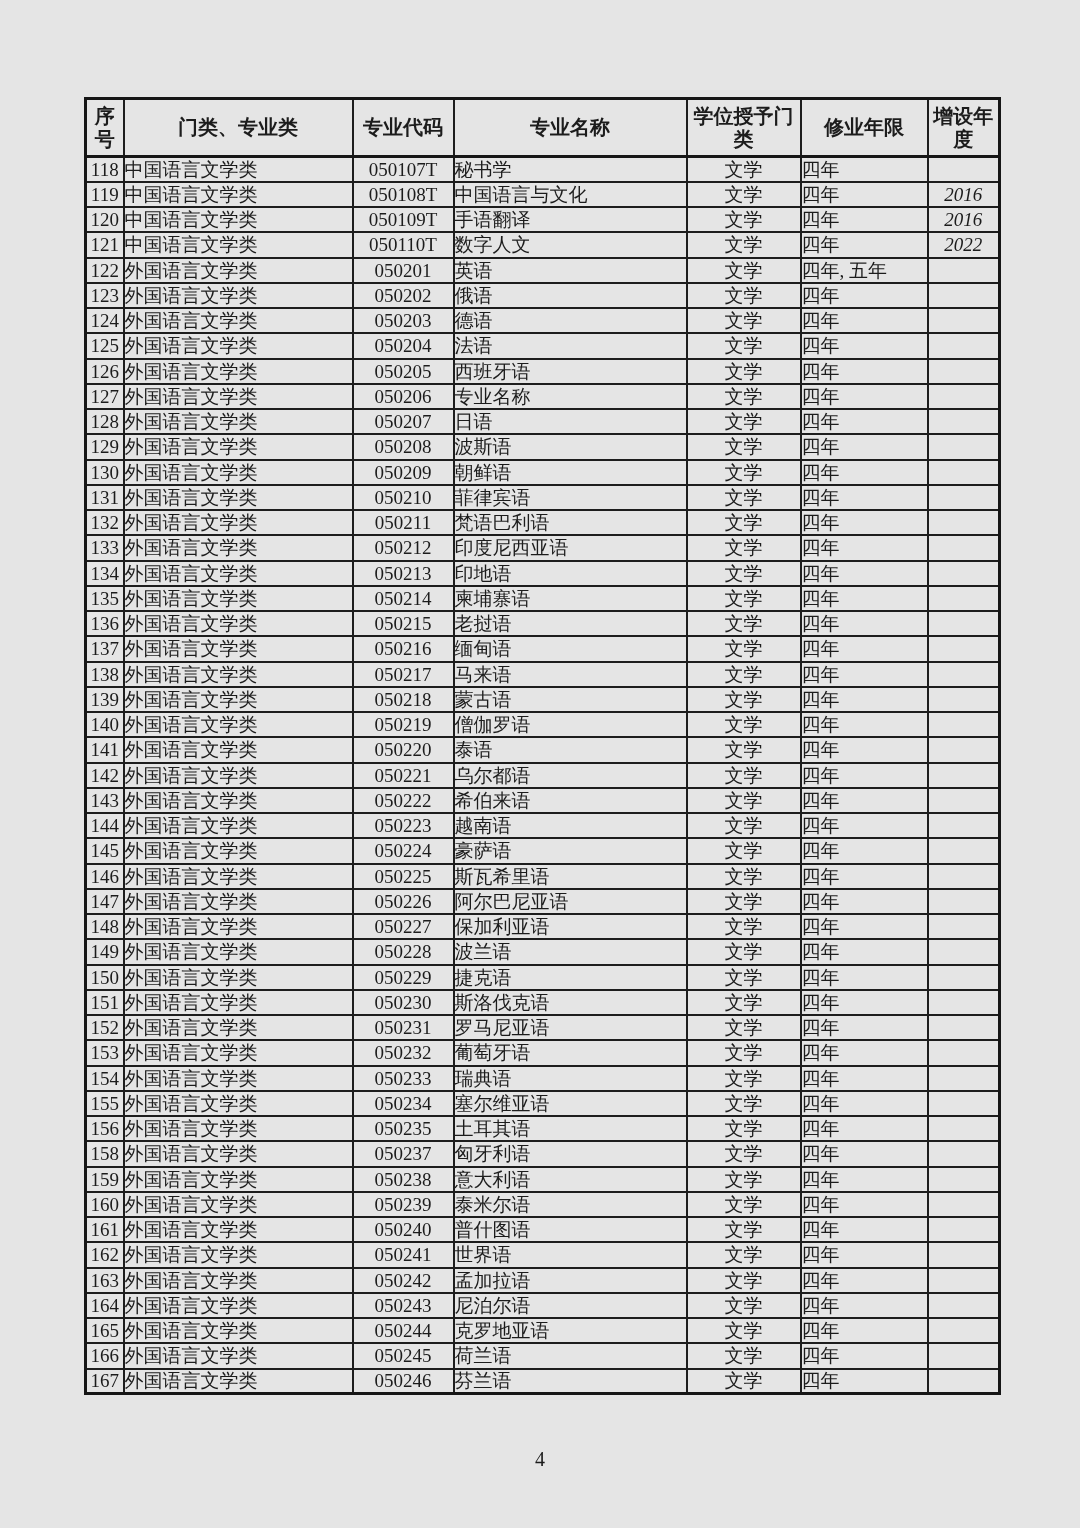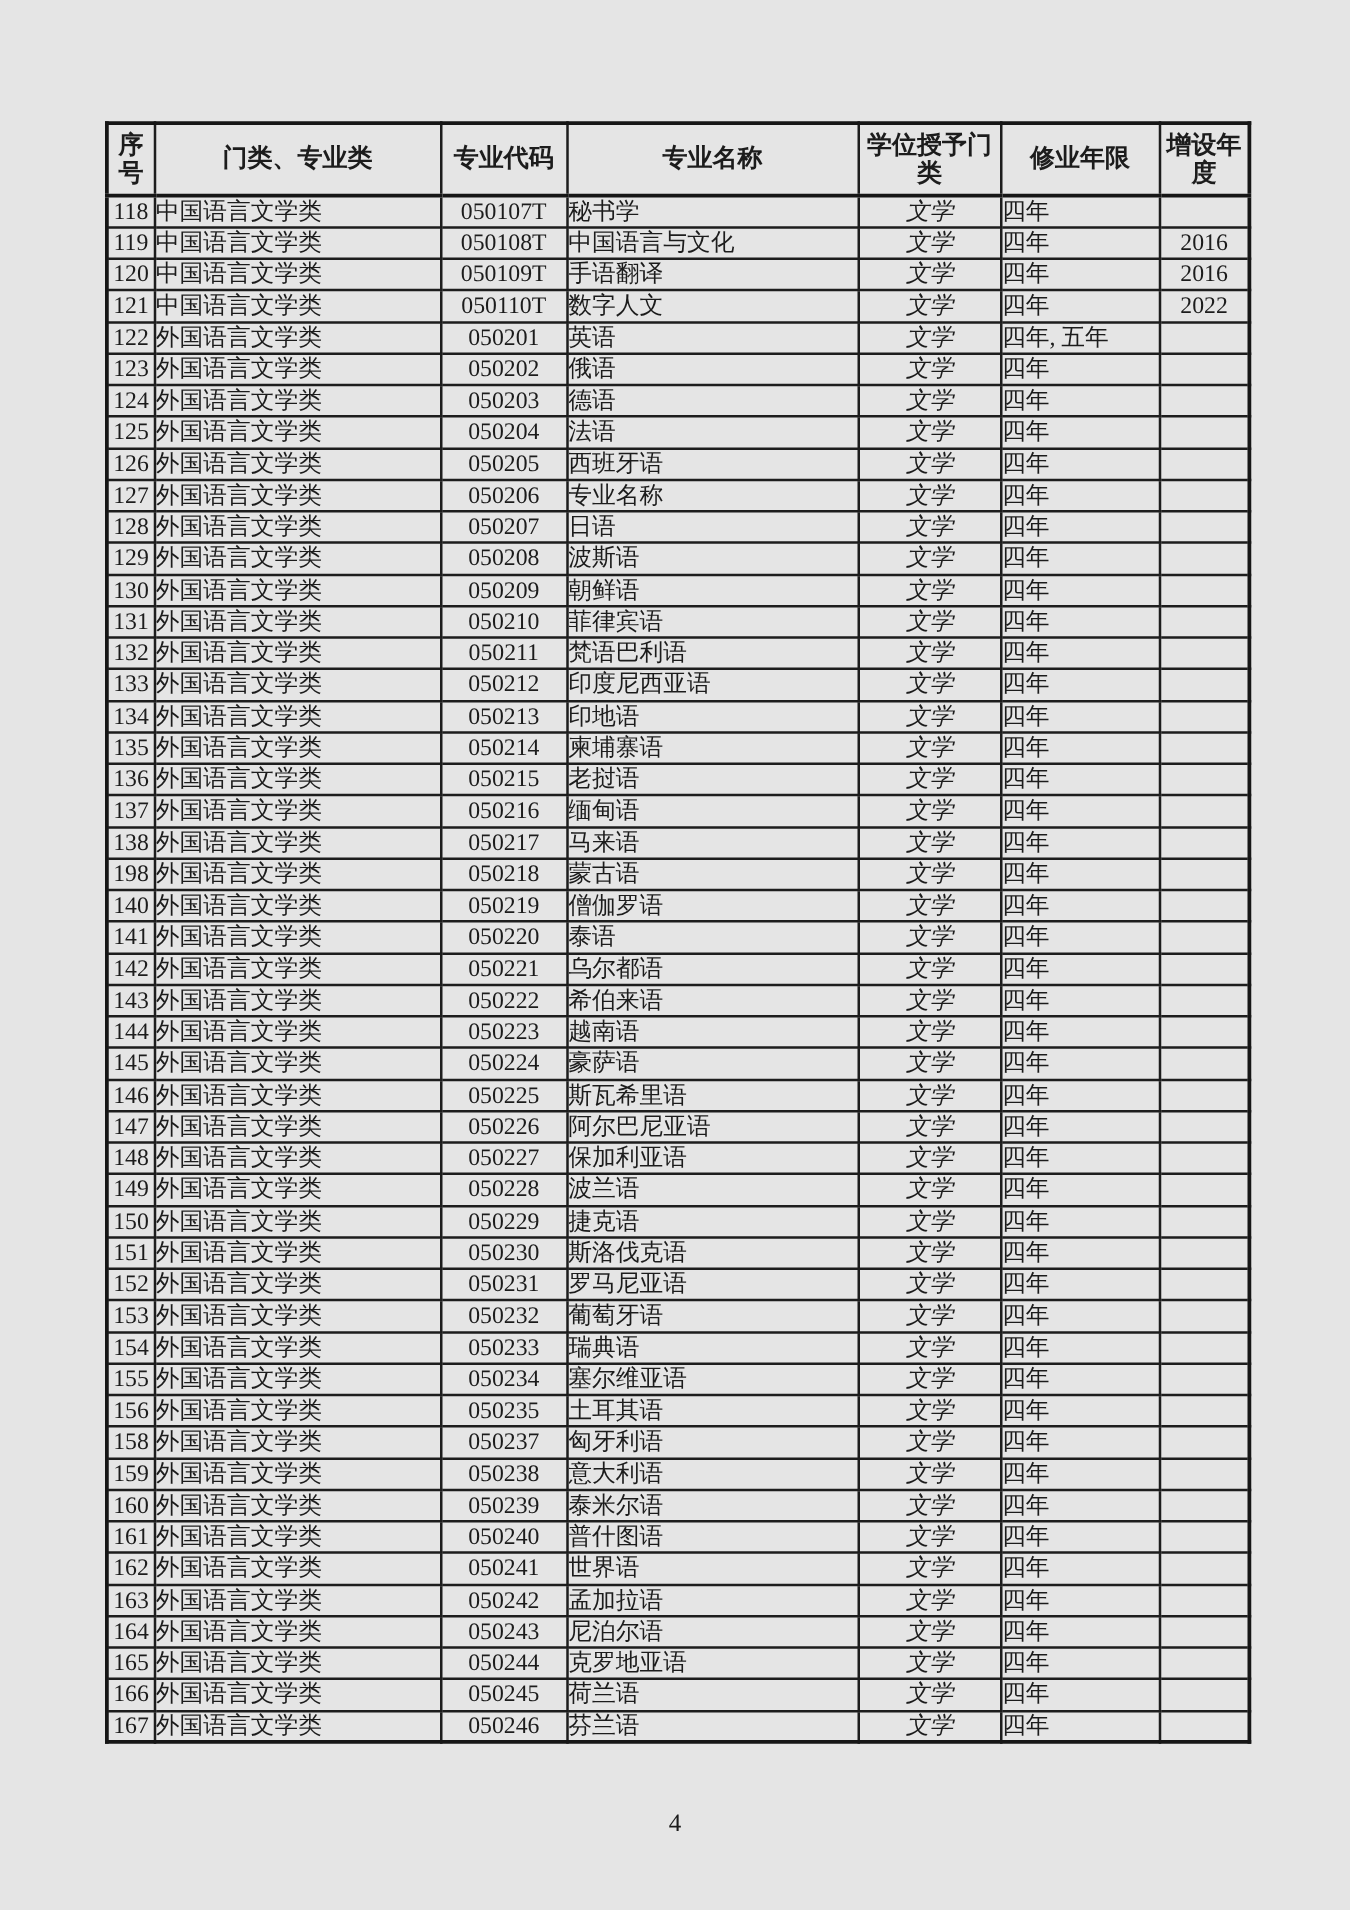--- a/index.html
+++ b/index.html
@@ -49,23 +49,23 @@
     height: 25.26px;
     font-size: 19px;
     line-height: 1;
     vertical-align: middle;
     padding: 0;
   }
   td.c-no      { text-align: center; }
   td.c-cat     { text-align: left; padding-left: 5px; }
   td.c-code    { text-align: center; padding-left: 5px; }
   td.c-name    { text-align: left; padding-left: 6px; margin-left: 22px; }
-  td.c-degree  { text-align: center; font-style: italic; }
+  td.c-degree  { text-align: center; }
   td.c-years   { text-align: left; }
-  td.c-added   { text-align: center; }
+  td.c-added   { text-align: center; font-style: italic; }
   .page-number {
     position: absolute;
     left: 0;
     top: 1448px;
     width: 1080px;
     text-align: center;
     font-size: 20px;
     font-family: "Liberation Serif", "DejaVu Serif", serif;
     color: #1c1c1c;
   }
@@ -280,21 +280,21 @@
         <tr>
           <td class="c-no">138</td>
           <td class="c-cat">外国语言文学类</td>
           <td class="c-code">050217</td>
           <td class="c-name">马来语</td>
           <td class="c-degree">文学</td>
           <td class="c-years">四年</td>
           <td class="c-added"></td>
         </tr>
         <tr>
-          <td class="c-no">198</td>
+          <td class="c-no">139</td>
           <td class="c-cat">外国语言文学类</td>
           <td class="c-code">050218</td>
           <td class="c-name">蒙古语</td>
           <td class="c-degree">文学</td>
           <td class="c-years">四年</td>
           <td class="c-added"></td>
         </tr>
         <tr>
           <td class="c-no">140</td>
           <td class="c-cat">外国语言文学类</td>

